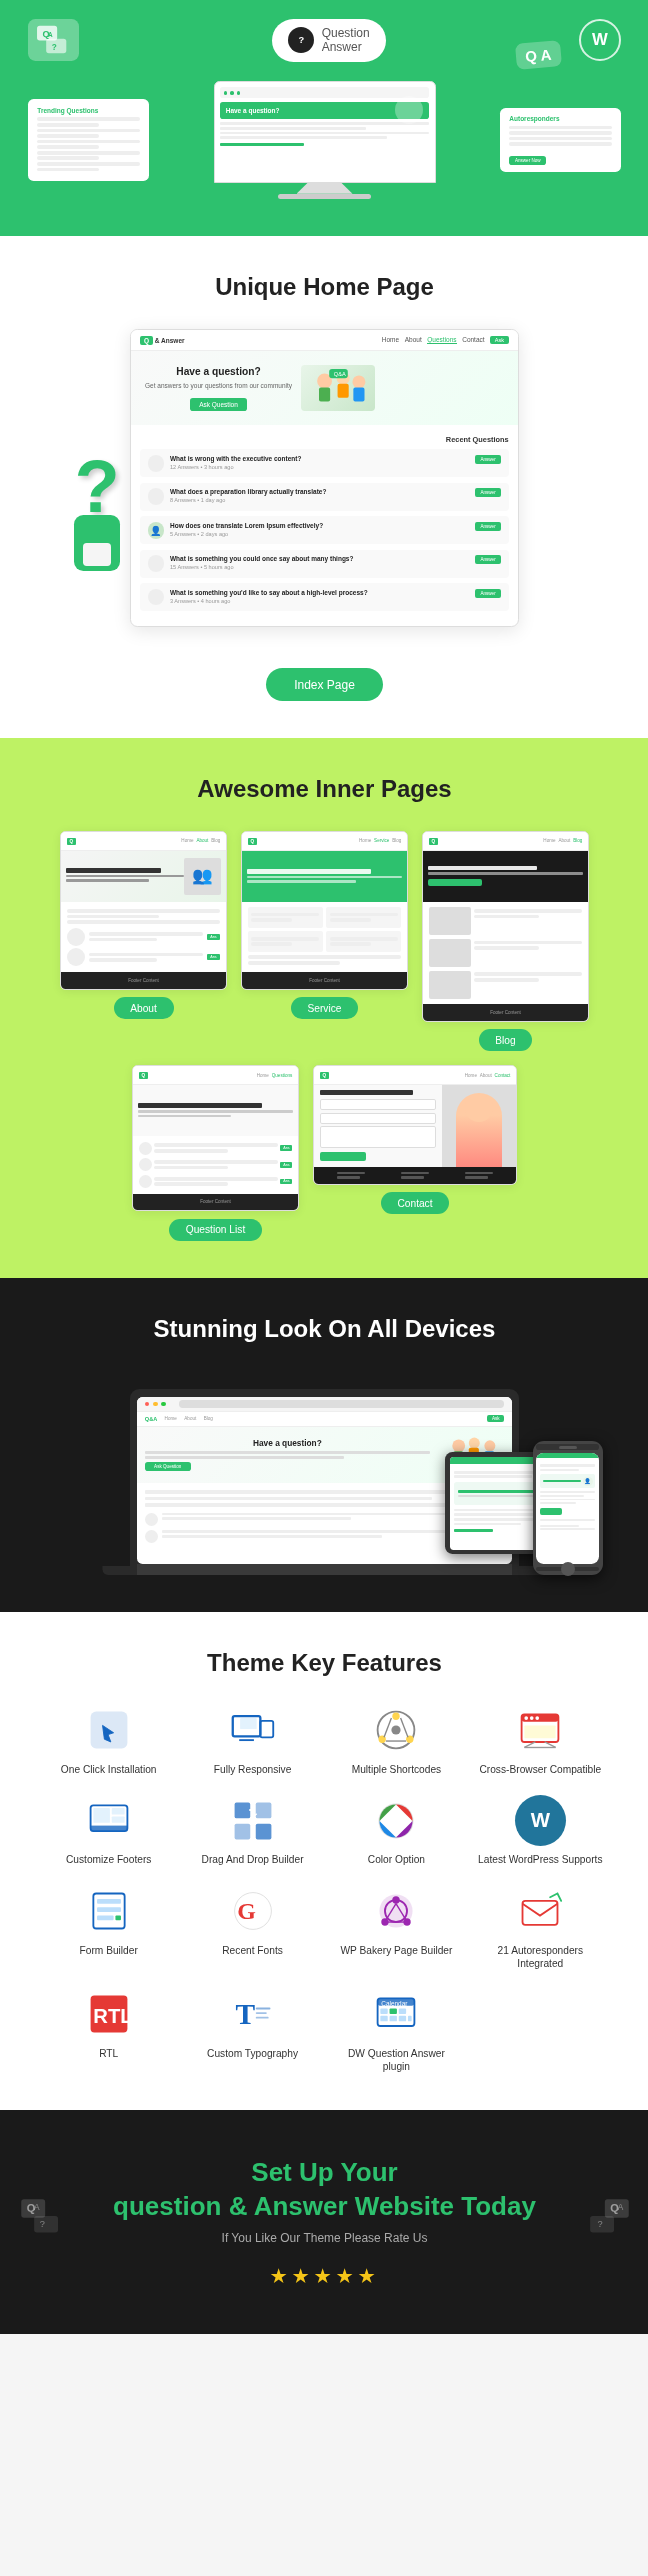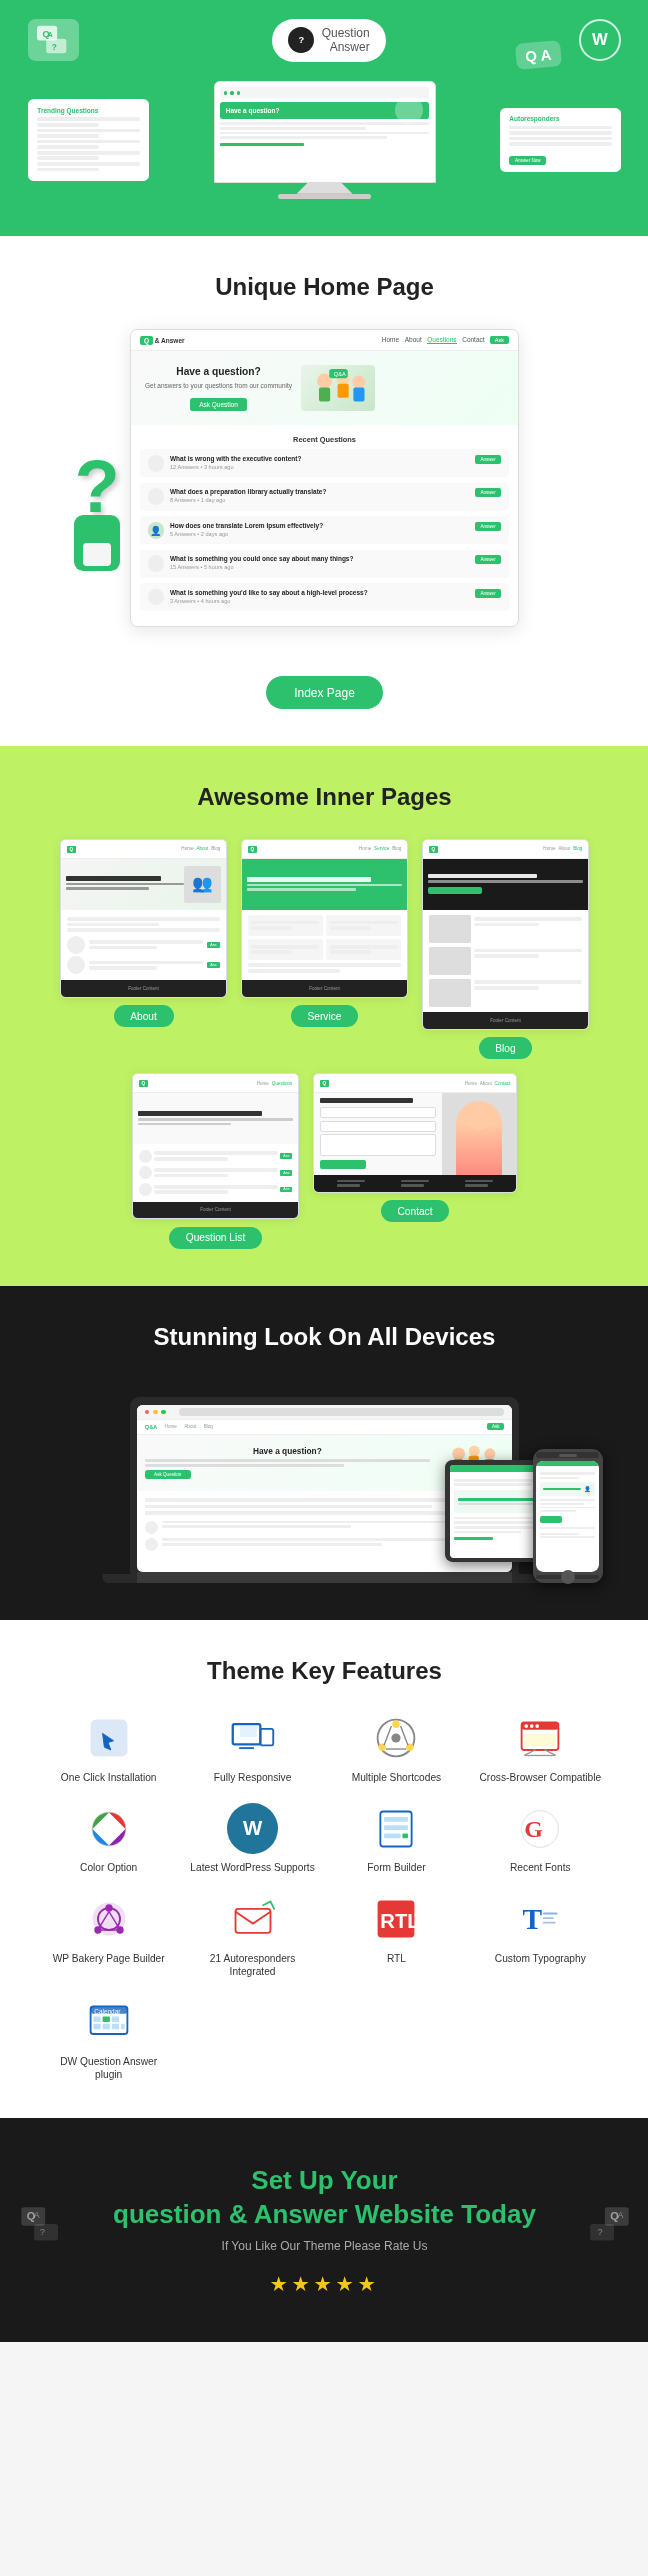--- a/index.html
+++ b/index.html
@@ -36,21 +36,21 @@
       padding: 7.4px 16.7px;
       display: flex; align-items: center; gap: 7.4px;
     }
     .hero-logo-icon {
       width: 26px; height: 26px;
       background: #222;
       border-radius: 50%;
       display: flex; align-items: center; justify-content: center;
       color: white; font-size: 11px; font-weight: bold;
     }
-    .hero-logo-text { font-size: 14px; font-weight: bold; color: #222; line-height: 1.2; text-align: right; }
+    .hero-logo-text { font-size: 14px; font-weight: bold; color: #222; line-height: 1.2; }
     .hero-logo-text span { display: block; font-size: 12px; font-weight: normal; color: #555; }
     .hero-wp-icon {
       width: 42px; height: 42px;
       border: 2.8px solid rgba(255,255,255,0.8);
       border-radius: 50%;
       display: flex; align-items: center; justify-content: center;
       color: white; font-size: 18.5px; font-weight: bold;
     }
     .hero-content {
       display: flex;
@@ -158,21 +158,21 @@
     .preview-question-item .q-title { font-size: 6.5px; font-weight: bold; color: #222; margin-bottom: 1.9px; }
     .preview-question-item .q-meta { font-size: 5.6px; color: #999; }
     .preview-question-item .q-answer-btn { background: #2dc16e; color: white; font-size: 4.6px; padding: 1.9px 5.6px; border-radius: 1.9px; float: right; }
     .index-btn {
       display: inline-block;
       background: #2dc16e;
       color: white;
       padding: 9.3px 28px;
       border-radius: 23px;
       font-size: 12px;
-      margin-top: 31px;
+      margin-top: 23px;
       cursor: pointer;
     }
 
     
     .inner-pages-grid {
       display: flex;
       flex-wrap: wrap;
       gap: 14px;
       justify-content: center;
     }
@@ -396,21 +396,21 @@
             <circle cx="57" cy="16" r="7" fill="#ffcba4"></circle>
             <rect x="51" y="22" width="12" height="15" rx="2" fill="#2196F3"></rect>
 
             <rect x="25" y="2" width="20" height="10" rx="3" fill="#2dc16e"></rect>
             <text x="30" y="10" font-size="6" fill="white">Q&amp;A</text>
           </svg>
         </div>
       </div>
 
       <div class="preview-content">
-        <div style="text-align:center; font-size:7.4px; font-weight:bold; color:#333; margin-bottom:5.6px;">Recent Questions</div>
+        <div style="text-align:right; font-size:7.4px; font-weight:bold; color:#333; margin-bottom:5.6px;">Recent Questions</div>
 
         <div class="preview-question-item">
           <div style="display:flex; align-items:flex-start; gap:5.6px;">
             <div style="width:16.7px; height:16.7px; border-radius:50%; background:#eee; flex-shrink:0;"></div>
             <div style="flex:1;">
               <div class="q-title">What is wrong with the executive content?</div>
               <div class="q-meta">12 Answers • 3 hours ago</div>
             </div>
             <div class="q-answer-btn">Answer</div>
           </div>
@@ -901,21 +901,46 @@
           <circle cx="22" cy="12" r="2" fill="white"></circle>
           <rect x="8" y="20" width="34" height="14" rx="1" fill="#fff9c4" opacity="0.7"></rect>
           <line x1="8" y1="44" x2="20" y2="38" stroke="#999" stroke-width="1.5"></line>
           <line x1="42" y1="44" x2="30" y2="38" stroke="#999" stroke-width="1.5"></line>
           <line x1="8" y1="44" x2="42" y2="44" stroke="#999" stroke-width="1.5"></line>
         </svg>
       </div>
       <div class="feature-label">Cross-Browser Compatible</div>
     </div>
 
-
+    <div class="feature-item">
+      <div class="feature-icon">
+        <svg width="46" height="46" viewBox="0 0 50 50">
+          <rect x="5" y="8" width="40" height="28" rx="3" fill="none" stroke="#1565C0" stroke-width="2"></rect>
+          <rect x="5" y="30" width="40" height="6" rx="0" fill="#1565C0" opacity="0.8"></rect>
+          <rect x="8" y="11" width="18" height="16" rx="1" fill="#e3f2fd"></rect>
+          <rect x="28" y="11" width="14" height="7" rx="1" fill="#e3f2fd"></rect>
+          <rect x="28" y="20" width="14" height="7" rx="1" fill="#e3f2fd"></rect>
+        </svg>
+      </div>
+      <div class="feature-label">Customize Footers</div>
+    </div>
+
+    <div class="feature-item">
+      <div class="feature-icon">
+        <svg width="46" height="46" viewBox="0 0 50 50">
+          <rect x="5" y="5" width="17" height="17" rx="2" fill="#1565C0" opacity="0.7"></rect>
+          <rect x="28" y="5" width="17" height="17" rx="2" fill="#1565C0" opacity="0.4"></rect>
+          <rect x="5" y="28" width="17" height="17" rx="2" fill="#1565C0" opacity="0.4"></rect>
+          <rect x="28" y="28" width="17" height="17" rx="2" fill="#1565C0" opacity="0.7"></rect>
+          <path d="M21 13 L29 13" stroke="white" stroke-width="2" stroke-dasharray="2"></path>
+          <path d="M25 9 L25 21 L29 17" stroke="white" stroke-width="1.5" fill="none"></path>
+        </svg>
+      </div>
+      <div class="feature-label">Drag And Drop Builder</div>
+    </div>
 
     <div class="feature-item">
       <div class="feature-icon">
         <svg width="46" height="46" viewBox="0 0 50 50">
           <circle cx="25" cy="25" r="18" fill="none" stroke="#ddd" stroke-width="2"></circle>
           <path d="M25 7 A18 18 0 0 1 43 25" fill="#e53935"></path>
           <path d="M43 25 A18 18 0 0 1 25 43" fill="#8e24aa"></path>
           <path d="M25 43 A18 18 0 0 1 7 25" fill="#1e88e5"></path>
           <path d="M7 25 A18 18 0 0 1 25 7" fill="#43a047"></path>
           <circle cx="25" cy="25" r="8" fill="white"></circle>

